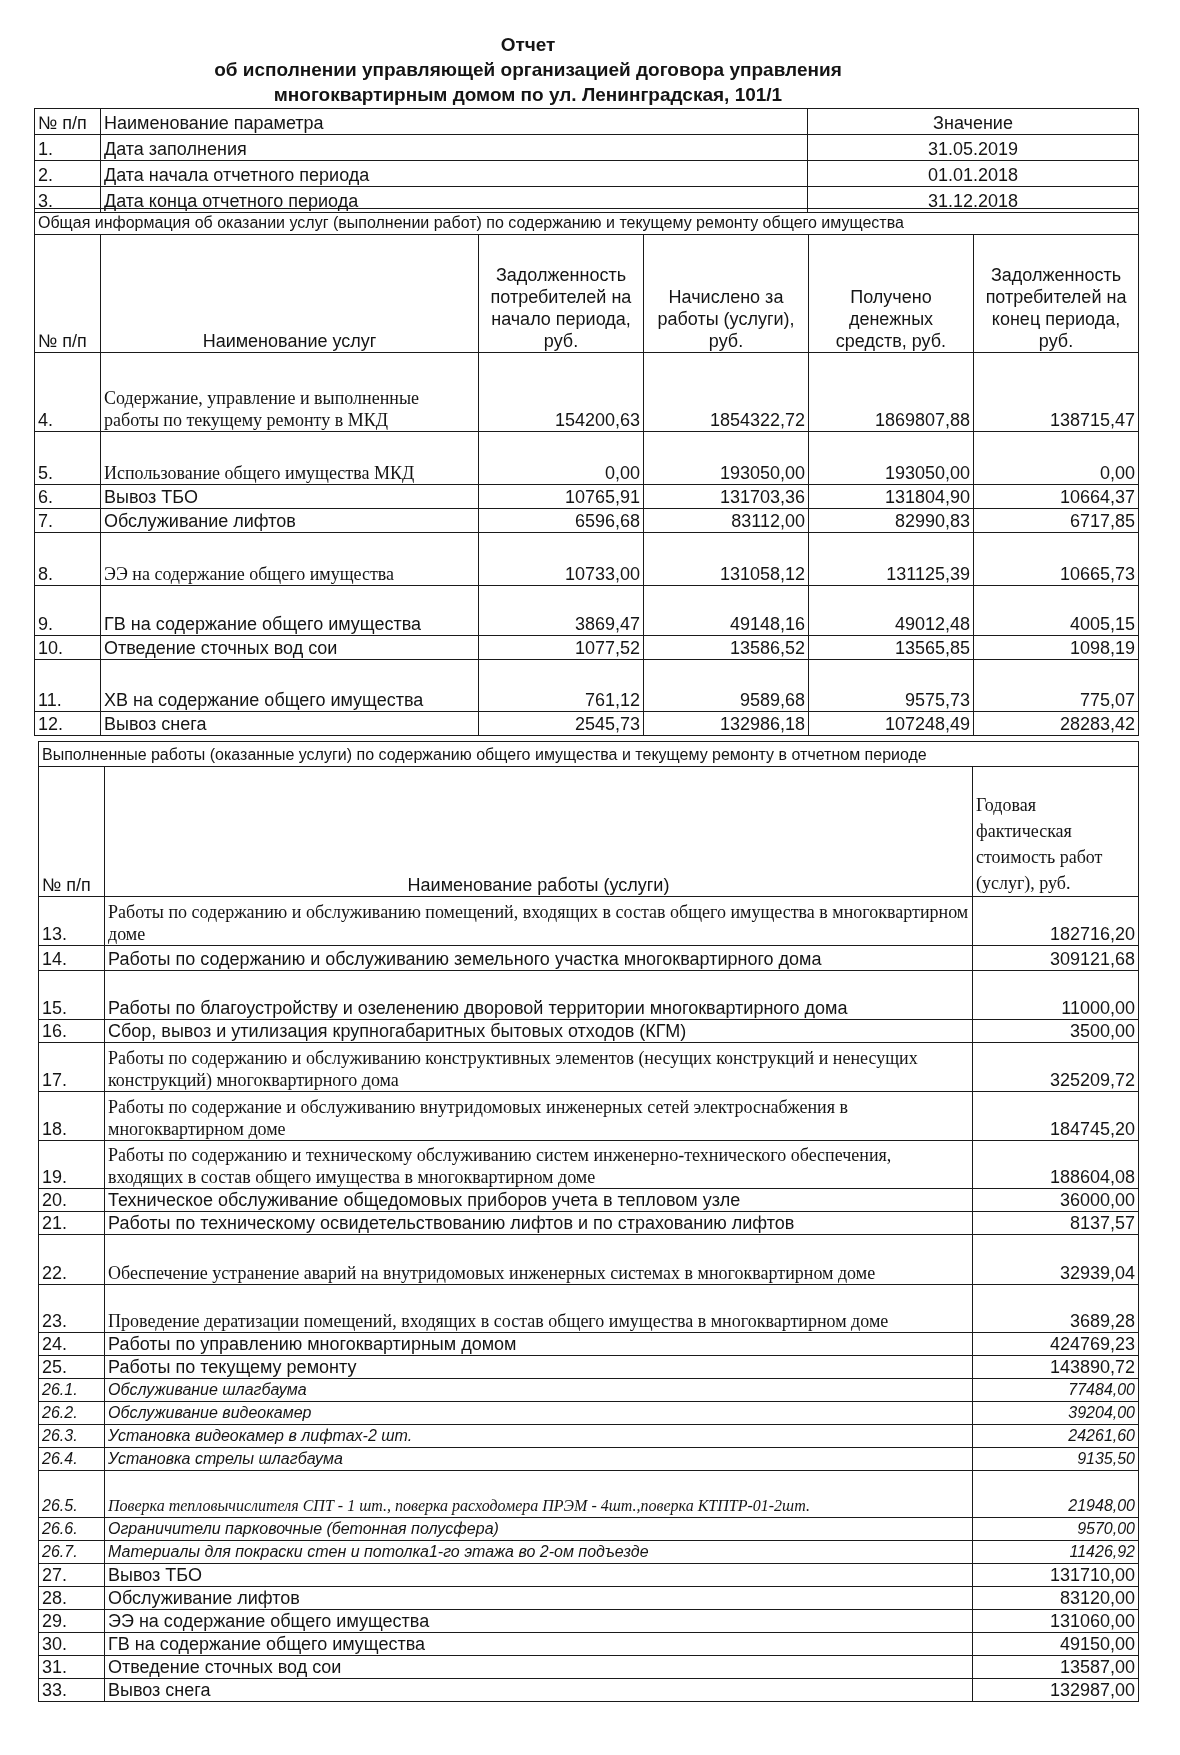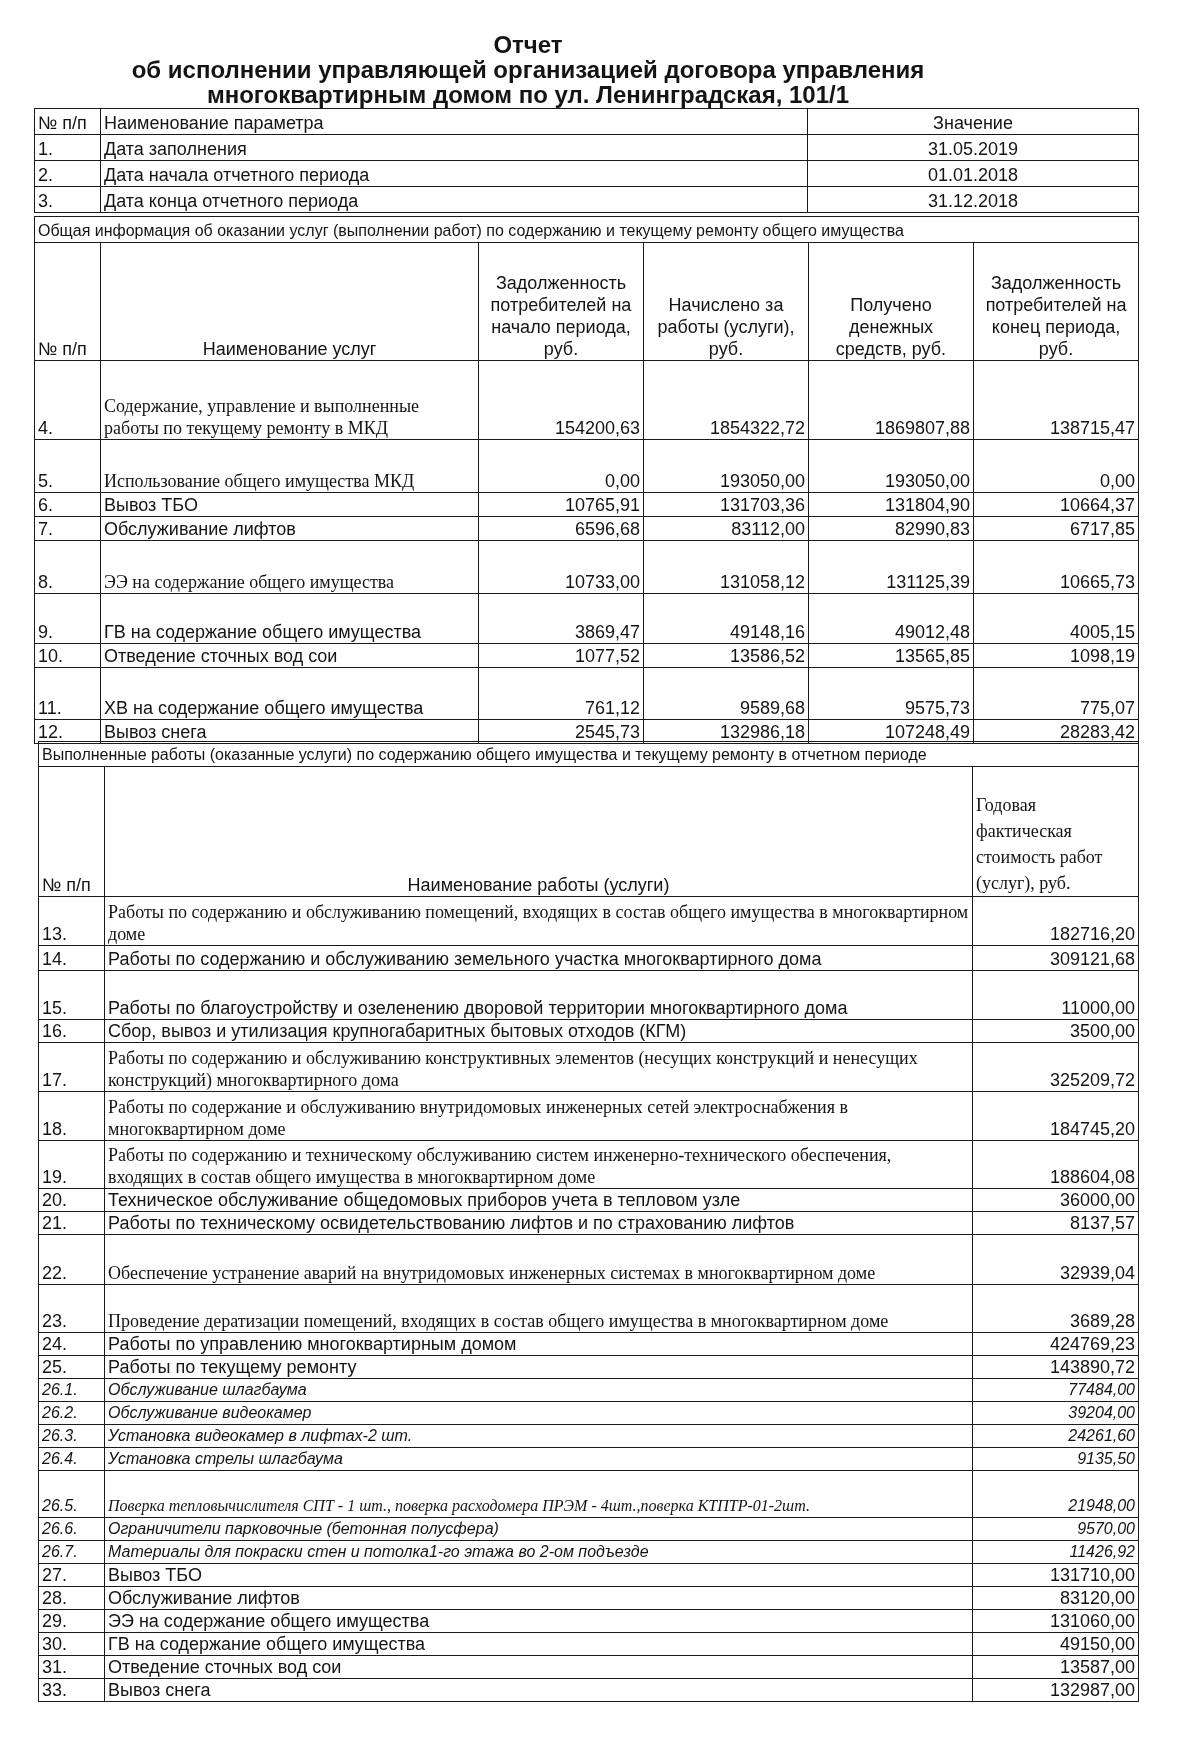--- a/index.html
+++ b/index.html
@@ -1,19 +1,19 @@
 <!DOCTYPE html>
 <html><head>
 <meta charset="utf-8">
 <style>
   html, body { margin:0; padding:0; background:#ffffff; }
   body { width:1180px; height:1755px; position:relative; overflow:hidden;
          font-family:"Liberation Sans", sans-serif; color:#141414; }
   .title { position:absolute; left:0; width:1056px; text-align:center;
-           font-weight:bold; font-size:24px; line-height:25px; }
+           font-weight:bold; font-size:19px; line-height:25px; }
   table { position:absolute; border-collapse:collapse; table-layout:fixed; }
   td { border:1.6px solid #1a1a1a; padding:0 3px; font-size:18px; line-height:22px;
        vertical-align:bottom; white-space:nowrap; overflow:hidden; }
   td.num { text-align:right; }
   td.ctr { text-align:center; }
   td.wrap { white-space:normal;font-family:Liberation Serif, serif; }
   td.it { font-style:italic; font-size:16px; }
   td.sec { font-size:16px; }
   .hdr td { text-align:center; white-space:normal; }
 </style>
@@ -47,21 +47,21 @@
     <td class="ctr">01.01.2018</td>
   </tr>
   <tr style="height:26px">
     <td>3.</td>
     <td>Дата конца отчетного периода</td>
     <td class="ctr">31.12.2018</td>
   </tr>
 </tbody>
   </table>
 
-<table style="left:34px; top:216px; width:1104px;">
+<table style="left:34px; top:208px; width:1104px;">
   <colgroup>
     <col style="width:66px">
       <col style="width:378px">
       <col style="width:165px">
     <col style="width:165px">
       <col style="width:165px">
       <col style="width:165px">
   </colgroup>
   <tbody>
       <tr style="height:26px">

